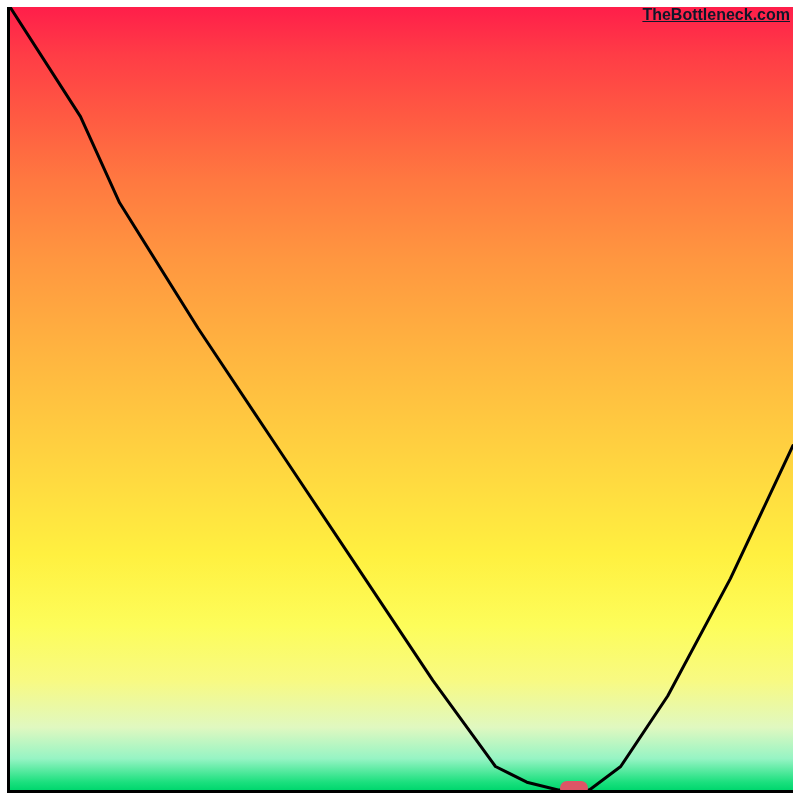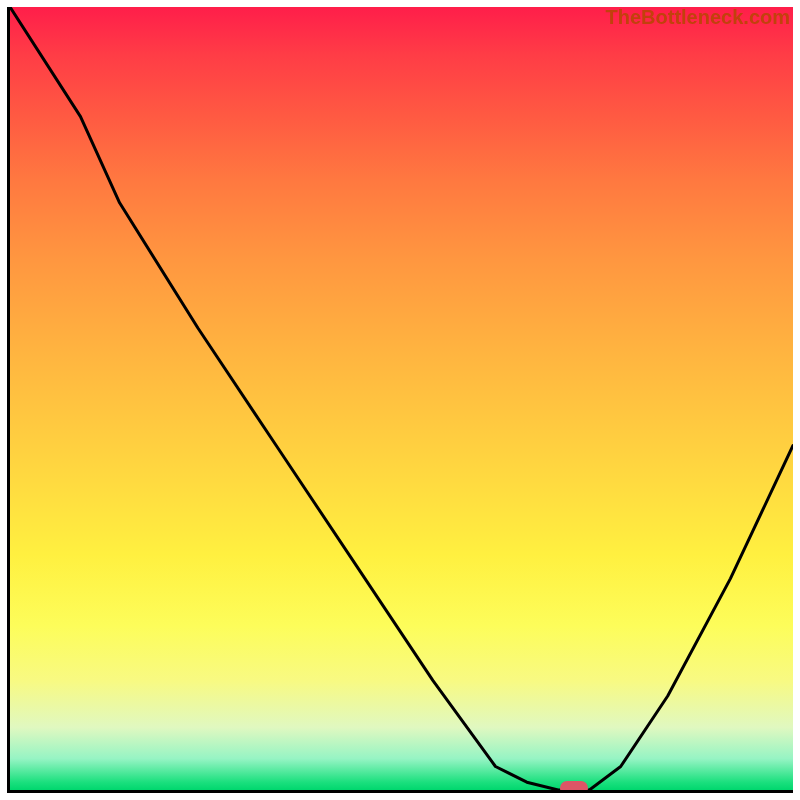--- a/index.html
+++ b/index.html
@@ -8,25 +8,26 @@
     width: 800px;
     height: 800px;
     background: #ffffff;
     font-family: Arial, Helvetica, sans-serif;
     position: relative;
   }
   .watermark {
     position: absolute;
     top: 6px;
     right: 10px;
-    font-size: 20px;
+    font-size: 16px;
     font-weight: bold;
-    color: #c2410c;
+    color: #0f172a;
     font-family: Arial, sans-serif;
     z-index: 10;
+    text-decoration: underline;
   }
   .plot-area {
     position: absolute;
     left: 7px;
     top: 7px;
     width: 786px;
     height: 786px;
     border-left: 3px solid #000000;
     border-bottom: 3px solid #000000;
     box-sizing: border-box;

